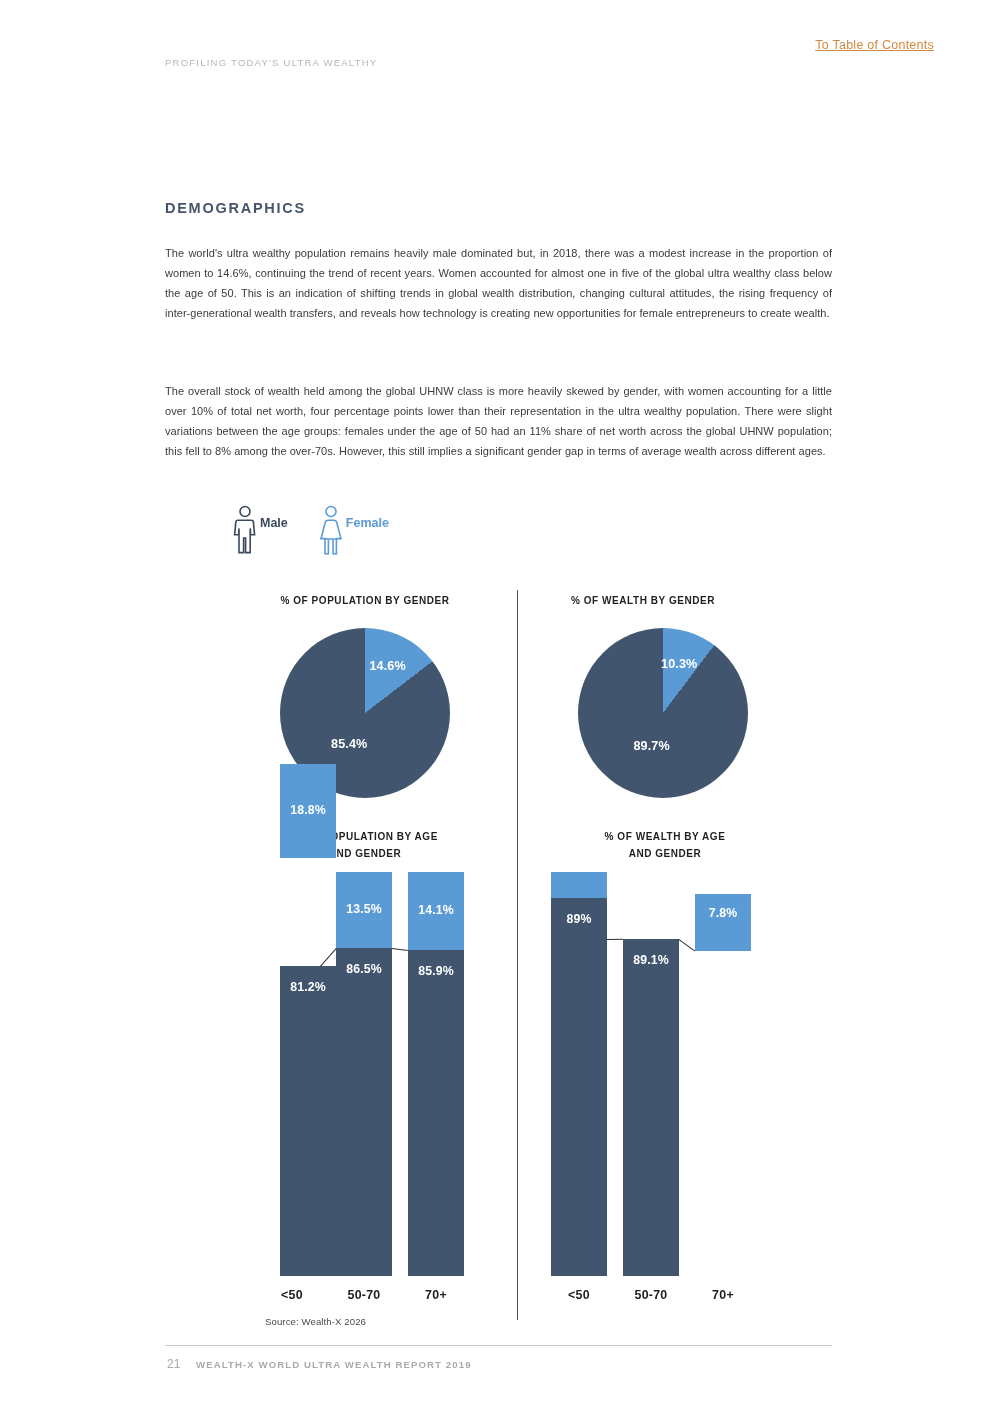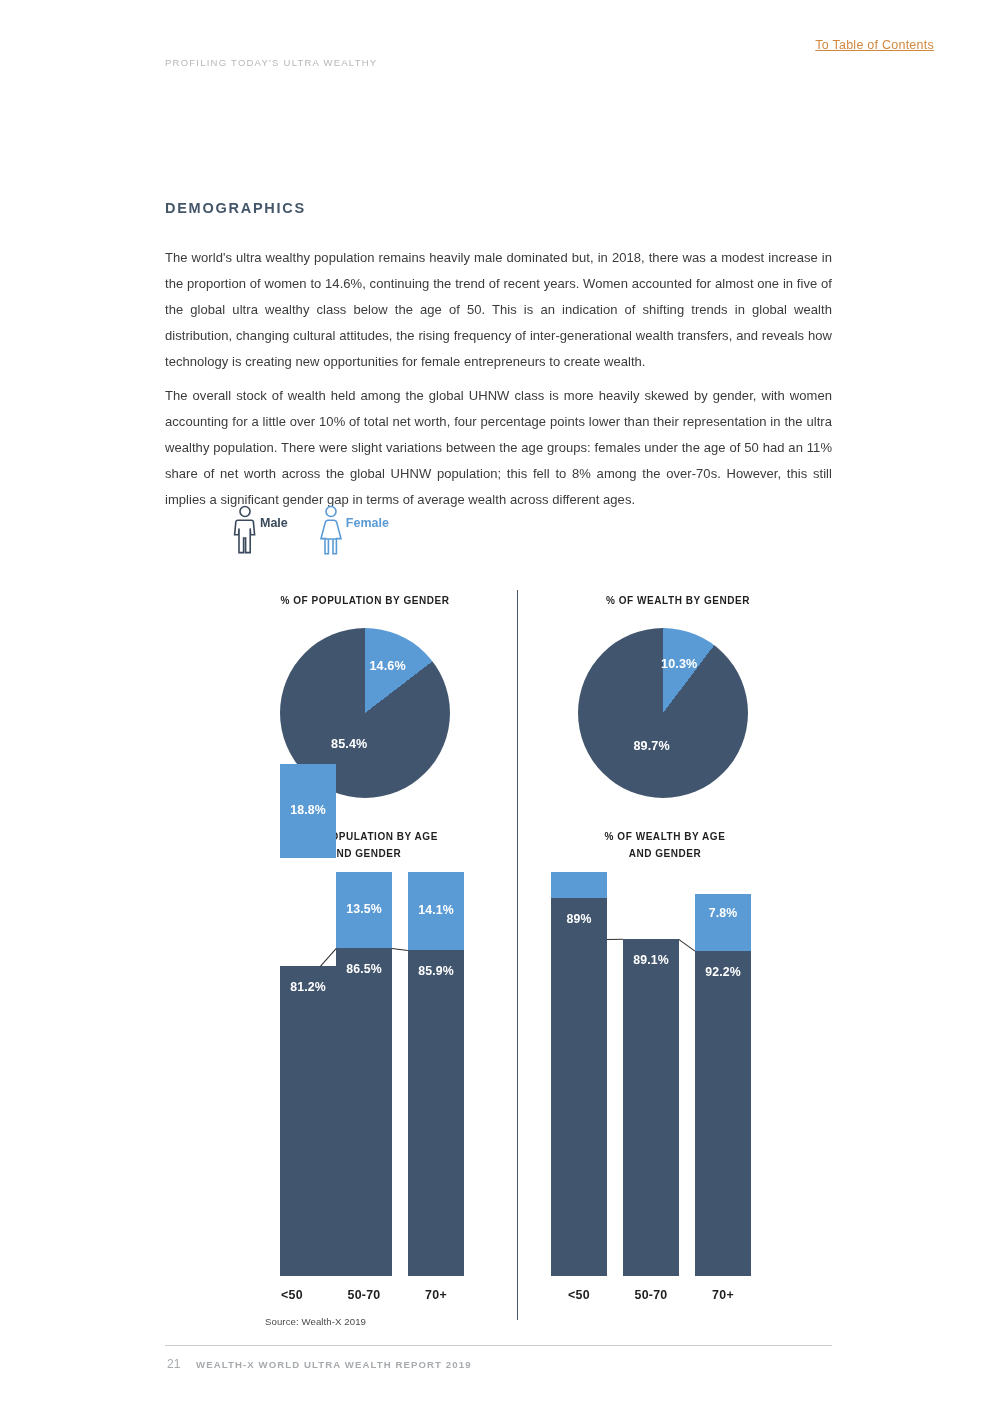--- a/index.html
+++ b/index.html
@@ -26,21 +26,21 @@
   }
 
   
   .section-title{
     position:absolute;top:190px;left:165px;
     font-size:14.5px;font-weight:700;letter-spacing:.12em;
     color:#45566A;
   }
   .para{
     position:absolute;left:165px;width:667px;
-    font-size:13px;line-height:26px;
+    font-size:11px;line-height:20px;
     color:#3B3B3B;
     text-align:justify;
     letter-spacing:.004em;
   }
   .para.p1{top:232px;}
   .para.p2{top:370px;}
 
   
   .legend{position:absolute;top:505px;left:232px;display:flex;align-items:center;}
   .legend-item{display:flex;align-items:center;}
@@ -56,21 +56,21 @@
   .divider{
     position:absolute;left:517px;top:590px;
     width:1px;height:730px;background:#45566A;
   }
   .chart-title{
     position:absolute;
     font-size:10px;font-weight:700;letter-spacing:.055em;
     color:#1F1F1F;text-align:center;line-height:17px;
   }
   .ct-pop-gender{top:592px;left:240px;width:250px;}
-  .ct-wealth-gender{top:592px;left:558px;width:240px;}
+  .ct-wealth-gender{top:592px;left:523px;width:240px;}
   .ct-pop-age{top:828px;left:255px;width:220px;}
   .ct-wealth-age{top:828px;left:545px;width:240px;}
 
   
   .pie-wrap{position:absolute;}
   .pie{width:170px;height:170px;border-radius:50%;position:relative;}
   .pie-lbl{
     position:absolute;color:#ffffff;font-size:12.6px;font-weight:700;
     letter-spacing:.01em;white-space:nowrap;
   }
@@ -220,27 +220,24 @@
         </div>
         <div class="seg male" style="height: 336.94px;">
           <div class="seg-lbl" style="top: 14px;">89.1%</div>
         </div>
       </div>
       <div class="axis-lbl" style="left: 72px; top: 416px;">50-70</div>
       <div class="bar-col" style="left: 144px; height: 382px;">
         <div class="seg fem" style="height: 56.52px;">
           <div class="seg-lbl" style="top: 12px;">7.8%</div>
         </div>
-        <div class="seg male" style="height: 325.48px;">
-          <div class="seg-lbl" style="top: 14px;">92.2%</div>
-        </div>
       </div>
       <div class="axis-lbl" style="left: 144px; top: 416px;">70+</div>
       <div class="connector" style="left: 56px; top: 67.4px; width: 16.0036px; transform: rotate(-1.21735deg);"></div>
       <div class="connector" style="left: 128px; top: 67.06px; width: 19.6807px; transform: rotate(35.6121deg);"></div>
     </div>
 
-  <div class="source">Source: Wealth-X 2019</div>
+  <div class="source">Source: Wealth-X 2026</div>
   <div class="footer-rule"></div>
   <div class="page-num">21</div>
   <div class="footer-text">WEALTH-X WORLD ULTRA WEALTH REPORT 2019</div>
 
 </div>
 
 </body></html>

